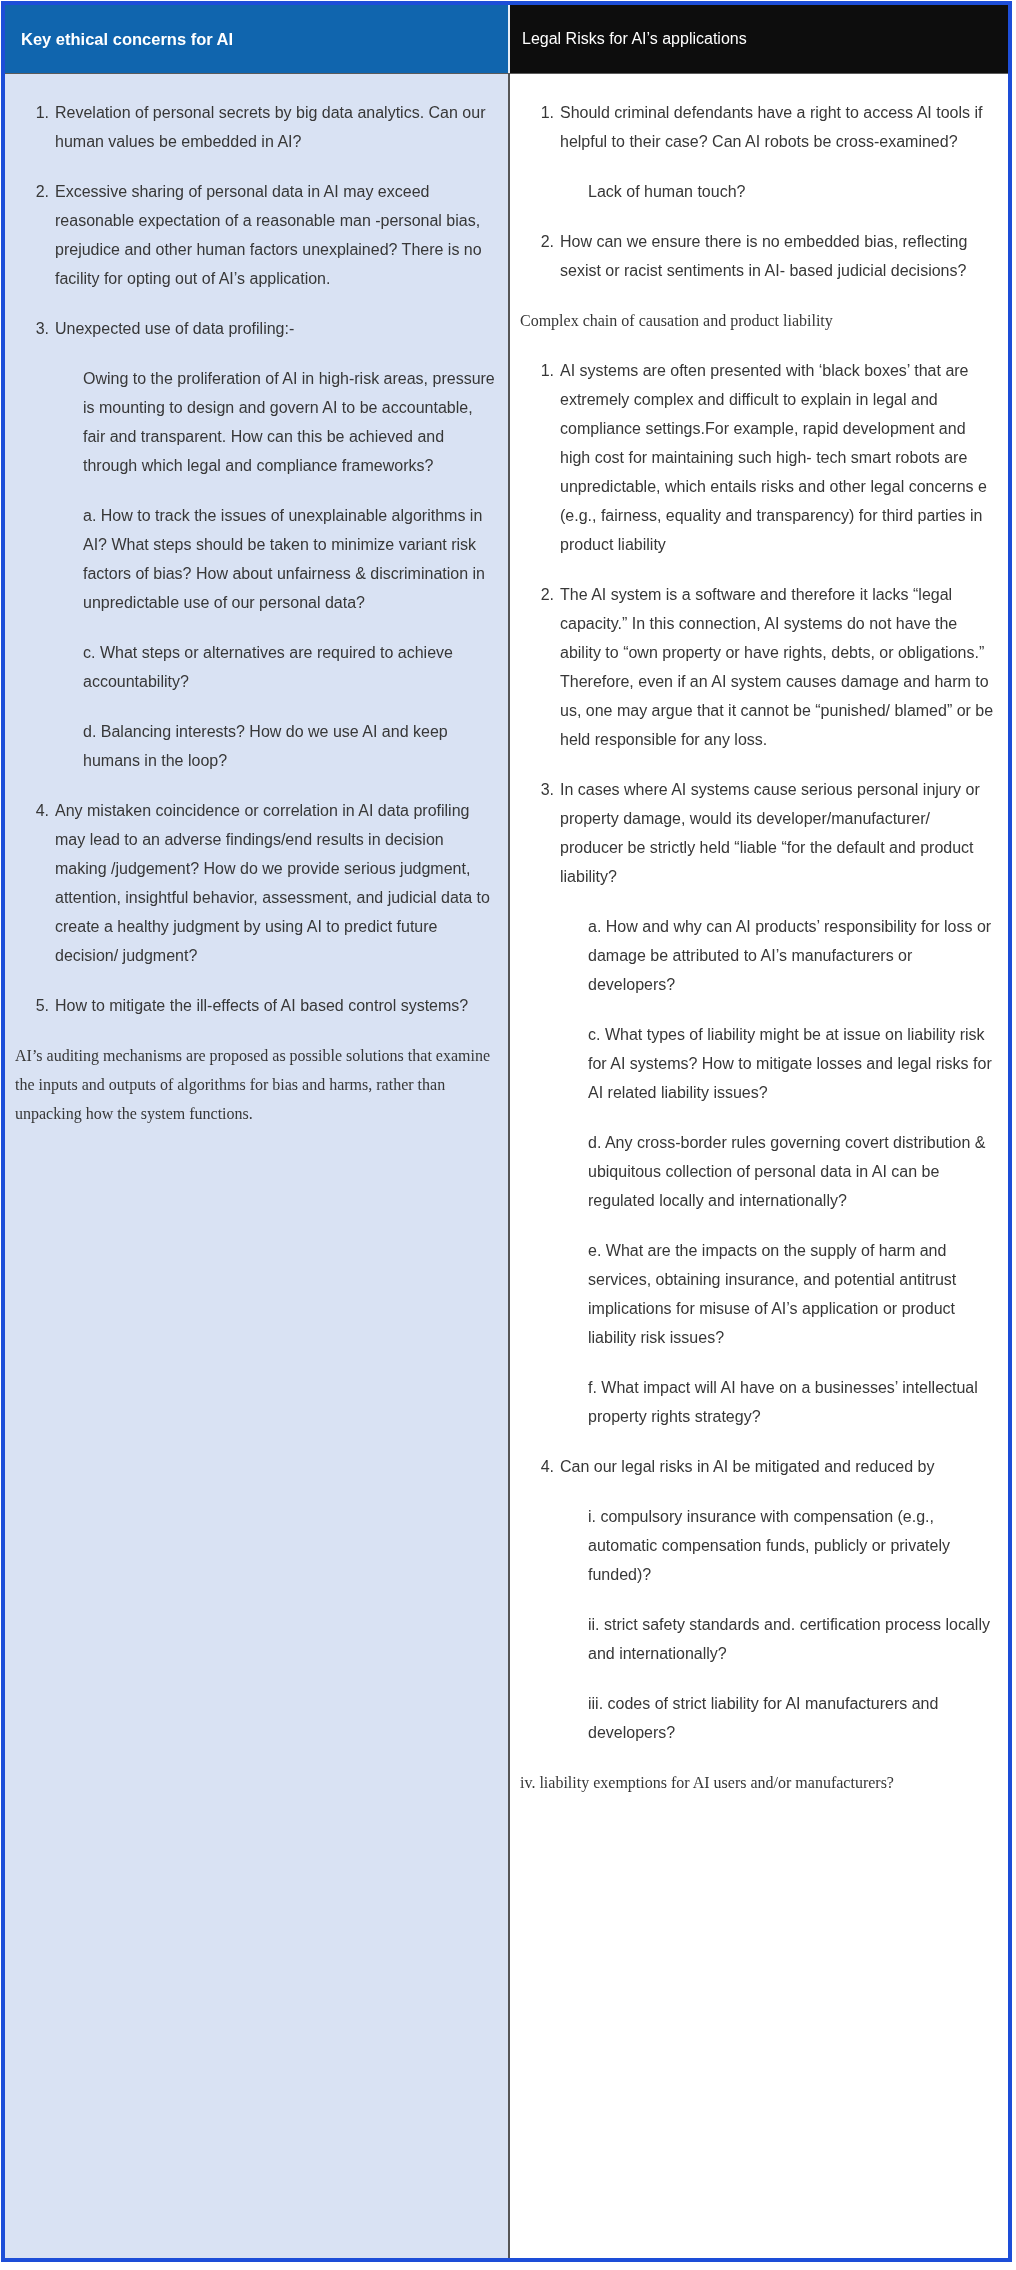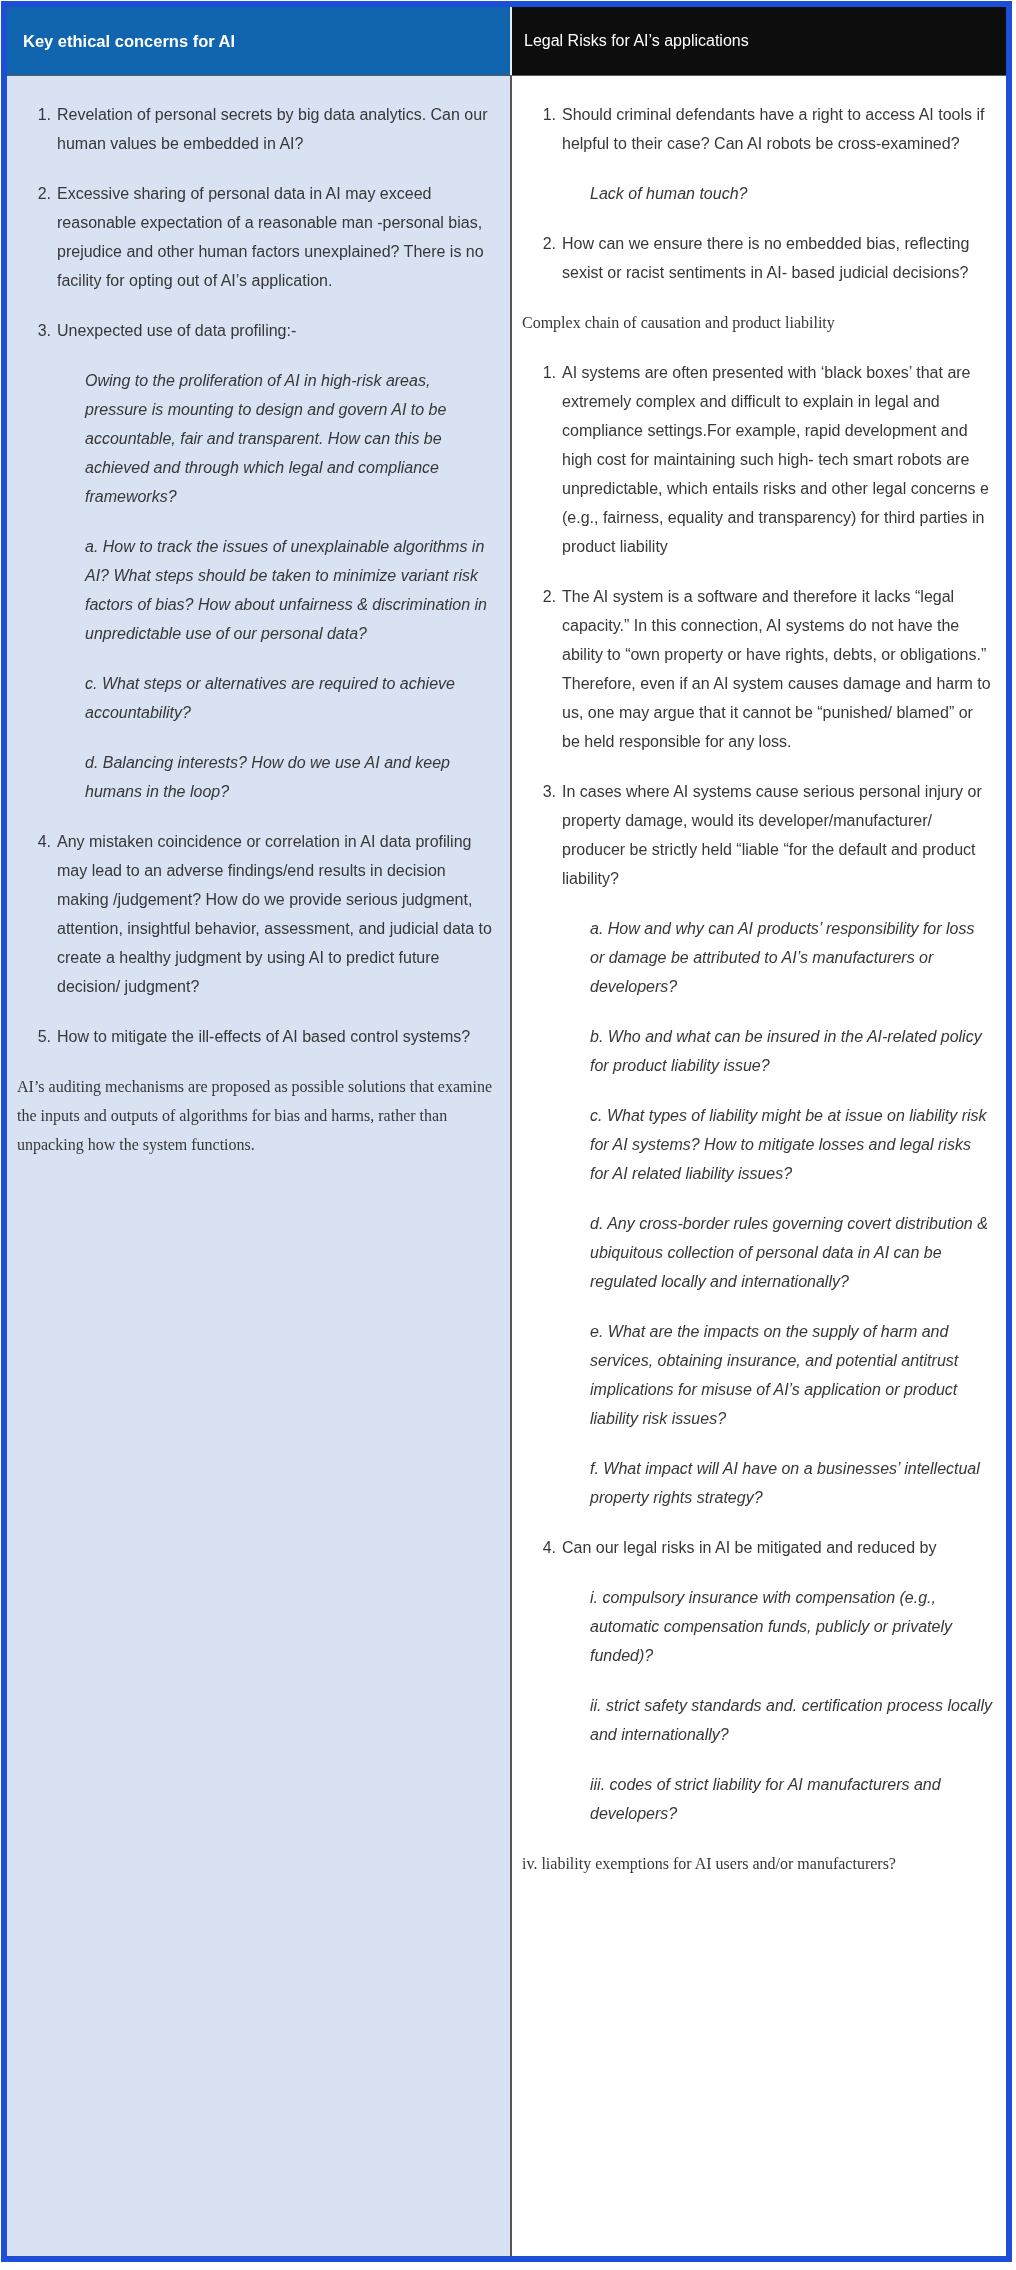--- a/index.html
+++ b/index.html
@@ -4,21 +4,21 @@
 <style>
   html,body{margin:0;padding:0;background:#ffffff;}
   body{
     width:1016px;height:2270px;position:relative;overflow:hidden;
     font-family:"Liberation Sans","DejaVu Sans",sans-serif;
     -webkit-font-smoothing:antialiased;
   }
   .doc-table{
     position:absolute;left:1px;top:1px;width:1011px;height:2261px;
     display:grid;grid-template-columns:505px 1fr;grid-template-rows:68px 1fr;
-    border:6px solid #1d4ed8;box-sizing:border-box;background:#c4b5fd;
+    border:4px solid #1d4ed8;box-sizing:border-box;background:#c4b5fd;
   }
   .cell{box-sizing:border-box;overflow:hidden;}
   .hdr-left{
     background:#1065AE;color:#ffffff;font-weight:bold;font-size:16.5px;
     display:flex;align-items:center;padding:0 10px 0 16px;
     border-right:2px solid #e8eef6;
   }
   .hdr-right{
     background:#0d0d0d;color:#ffffff;font-weight:normal;font-size:16px;
     display:flex;align-items:center;padding:0 16px 0 12px;
@@ -31,21 +31,21 @@
     background:#ffffff;border-top:1px solid #5b5b5b;
     padding:24px 13px 0 10px;
   }
   .para{
     font-size:16px;line-height:29px;color:#373737;
     margin:0 0 21px 0;
   }
   .para.num{display:flex;}
   .para.num .n{flex:0 0 40px;text-align:right;padding-right:6px;box-sizing:border-box;}
   .para.num .t{flex:1 1 auto;min-width:0;}
-  .para.sub{margin-left:68px;font-style:italic;}
+  .para.sub{margin-left:68px;}
   .para.flush{margin-left:0;font-family:Liberation Serif, serif;}
   .para:last-child{margin-bottom:0;}
 </style>
 </head>
 <body>
 
 <div class="doc-table">
 
   <div class="cell hdr-left">
     <span>Key ethical concerns for AI</span>
@@ -100,21 +100,20 @@
     </div>
     <div class="para num">
       <span class="n">2.</span>
       <span class="t">The AI system is a software and therefore it lacks “legal capacity.” In this connection, AI systems do not have the ability to “own property or have rights, debts, or obligations.” Therefore, even if an AI system causes damage and harm to us, one may argue that it cannot be “punished/ blamed” or be held responsible for any loss.</span>
     </div>
     <div class="para num">
       <span class="n">3.</span>
       <span class="t">In cases where AI systems cause serious personal injury or property damage, would its developer/manufacturer/ producer be strictly held “liable “for the default and product liability?</span>
     </div>
     <div class="para sub">a. How and why can AI products’ responsibility for loss or damage be attributed to AI’s manufacturers or developers?</div>
-    <div class="para sub">b. Who and what can be insured in the AI-related policy for product liability issue?</div>
     <div class="para sub">c. What types of liability might be at issue on liability risk for AI systems? How to mitigate losses and legal risks for AI related liability issues?</div>
     <div class="para sub">d. Any cross-border rules governing covert distribution &amp; ubiquitous collection of personal data in AI can be regulated locally and internationally?</div>
     <div class="para sub">e. What are the impacts on the supply of harm and services, obtaining insurance, and potential antitrust implications for misuse of AI’s application or product liability risk issues?</div>
     <div class="para sub">f. What impact will AI have on a businesses’ intellectual property rights strategy?</div>
     <div class="para num">
       <span class="n">4.</span>
       <span class="t">Can our legal risks in AI be mitigated and reduced by</span>
     </div>
     <div class="para sub">i. compulsory insurance with compensation (e.g., automatic compensation funds, publicly or privately funded)?</div>
     <div class="para sub">ii. strict safety standards and. certification process locally and internationally?</div>

